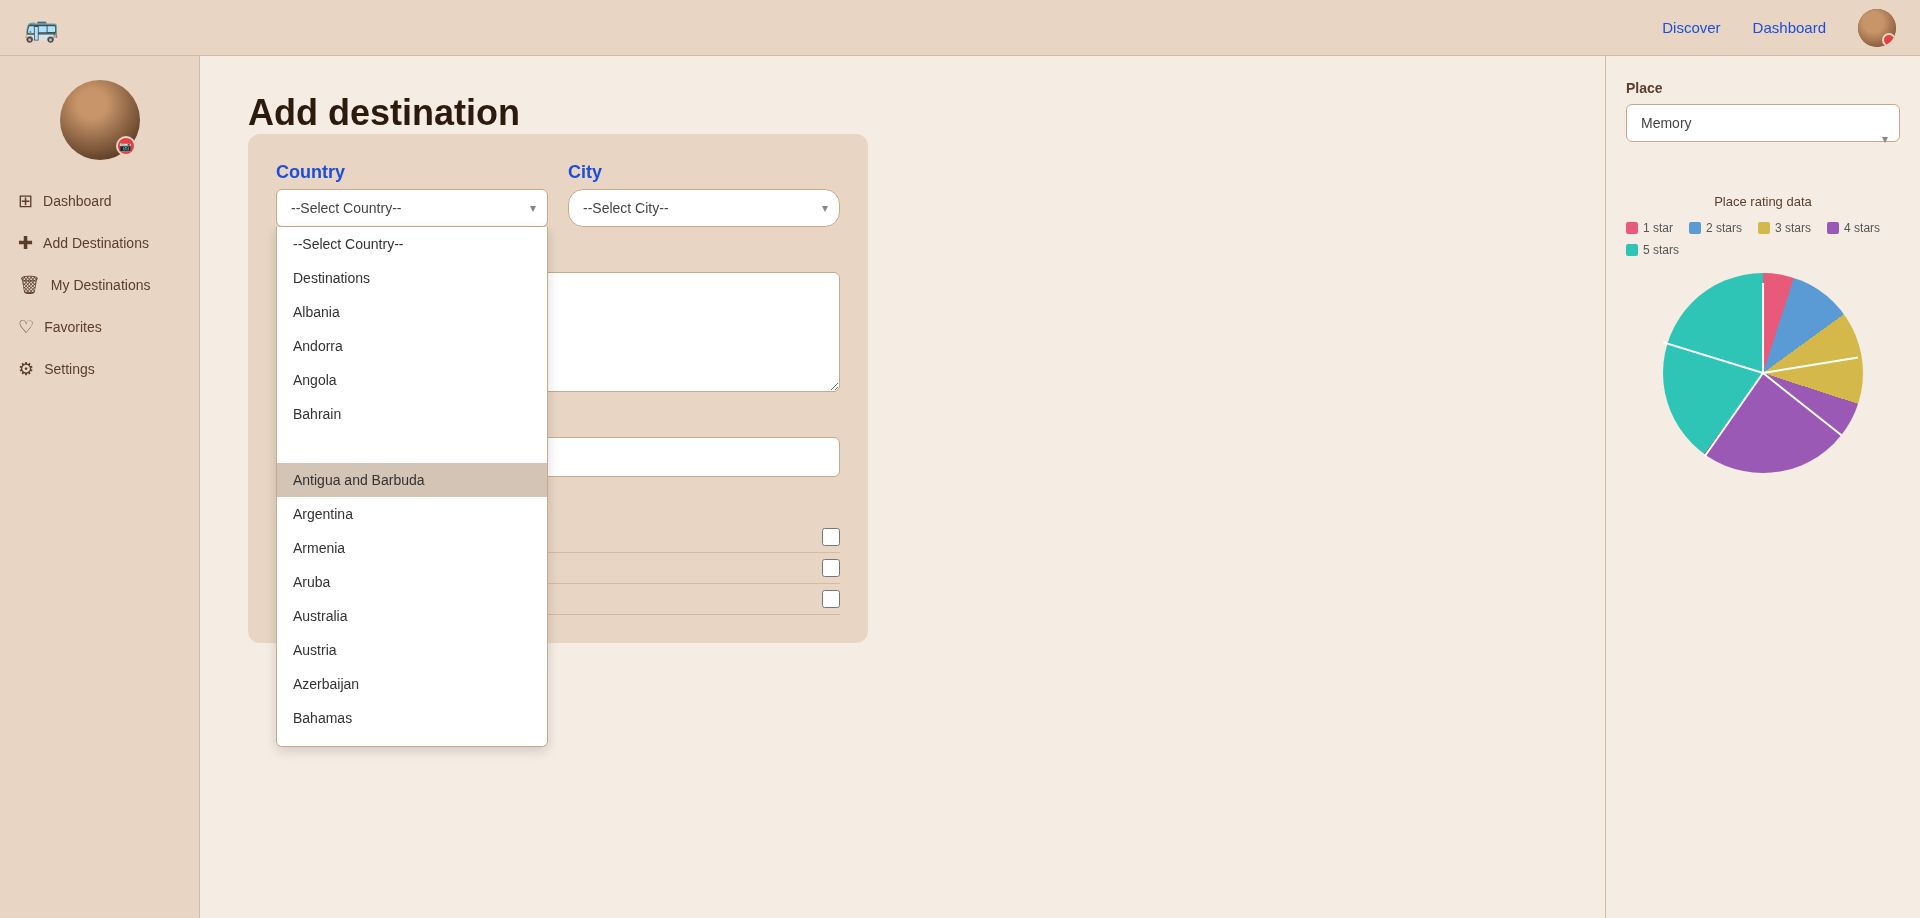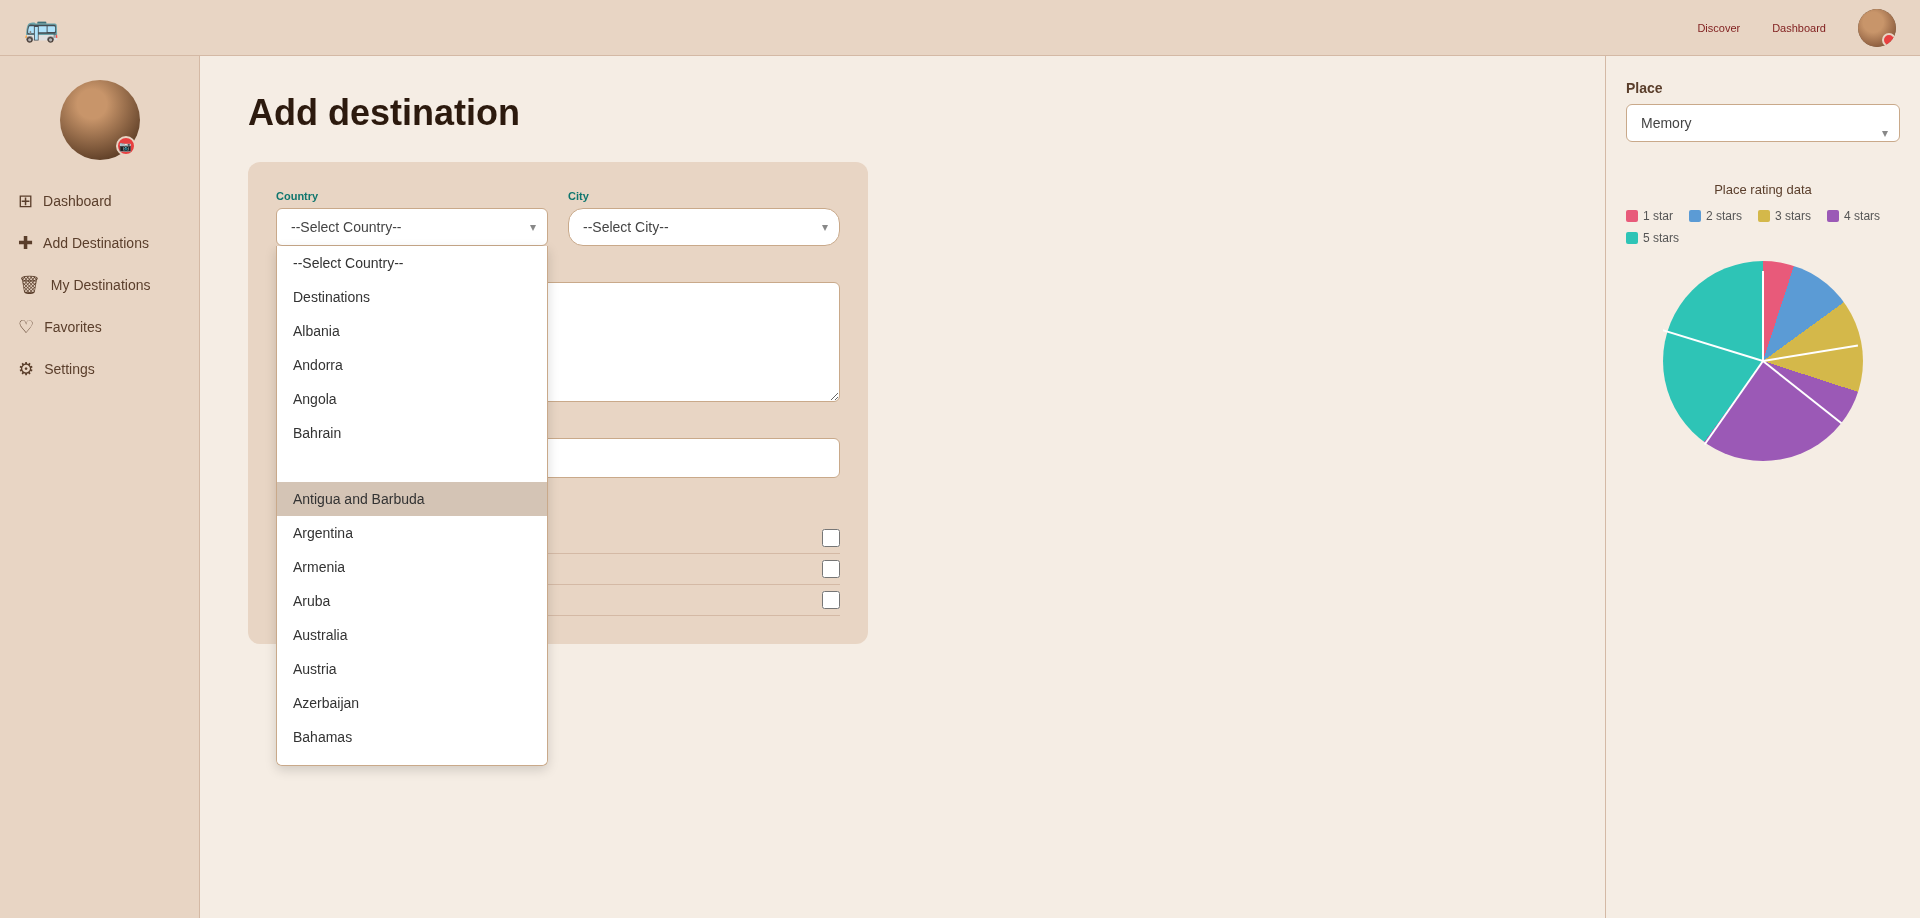--- a/index.html
+++ b/index.html
@@ -26,22 +26,22 @@
     }
     .topnav-logo {
       font-size: 28px;
     }
     .topnav-links {
       display: flex;
       align-items: center;
       gap: 32px;
     }
     .topnav-link {
-      font-size: 11px;
-      color: #7f1d1d;
+      font-size: 15px;
+      color: #1d4ed8;
       cursor: pointer;
       text-decoration: none;
     }
     .topnav-avatar {
       width: 38px;
       height: 38px;
       border-radius: 50%;
       background: #7a5c44;
       overflow: hidden;
       position: relative;
@@ -128,21 +128,20 @@
     .content {
       flex: 1;
       background-color: #f5ede4;
       padding: 36px 48px;
       overflow-y: auto;
     }
     .page-title {
       font-size: 36px;
       font-weight: 700;
       color: #2c1a0e;
-      margin-bottom: 28px;
     }
 
     
     .form-card {
       background: #e8d5c4;
       border-radius: 12px;
       padding: 28px;
       max-width: 620px;
     }
     .form-row {
@@ -150,23 +149,23 @@
       gap: 20px;
       margin-bottom: 18px;
     }
     .form-group {
       flex: 1;
       display: flex;
       flex-direction: column;
       gap: 6px;
     }
     .form-label {
-      font-size: 11px;
+      font-size: 18px;
       font-weight: 600;
-      color: #0f766e;
+      color: #1d4ed8;
     }
     .form-select {
       padding: 10px 14px;
       border: 1px solid #c9a98a;
       border-radius: 6px;
       background: white;
       font-size: 14px;
       color: #444;
       appearance: none;
       -webkit-appearance: none;
@@ -280,21 +279,21 @@
       width: 100%;
       padding: 10px 14px;
       border: 1px solid #c9a98a;
       border-radius: 6px;
       background: white;
       font-size: 14px;
       color: #444;
       appearance: none;
       -webkit-appearance: none;
       cursor: pointer;
-      margin-bottom: 20px;
+      margin-bottom: 32px;
     }
     .place-select-wrapper {
       position: relative;
       margin-bottom: 20px;
     }
     .place-select-wrapper::after {
       content: '▾';
       position: absolute;
       right: 12px;
       top: 50%;

